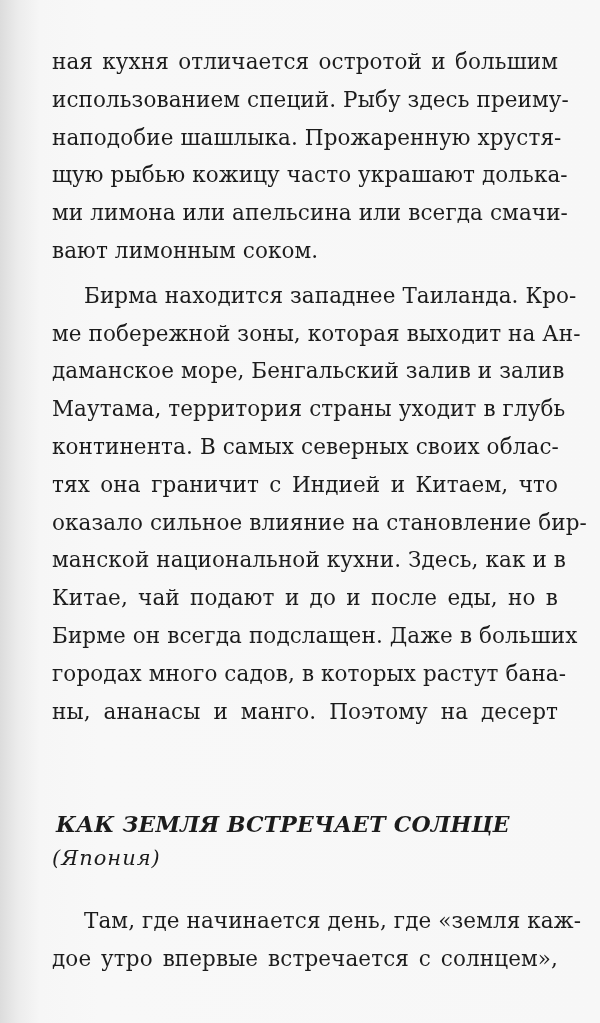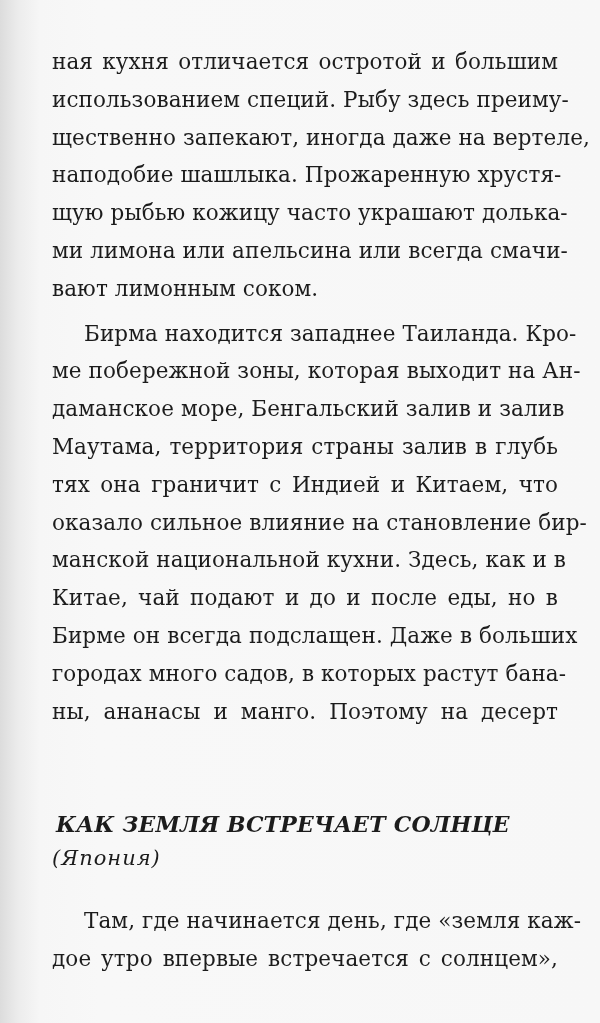--- a/index.html
+++ b/index.html
@@ -45,34 +45,34 @@
     .sec-gap { height: 27px; }
   </style>
 </head>
 <body>
 
 <div class="page">
 
   <div>
     <div class="line"><span class="it">ная кухня отличается остротой и большим</span></div>
     <div class="line"><span class="it">использованием специй.</span><span> Рыбу здесь преиму-</span></div>
-    <div class="line">щественно запекают, иногда даже на вертеле,</div>
     <div class="line">наподобие шашлыка. Прожаренную хрустя-</div>
     <div class="line">щую рыбью кожицу часто украшают долька-</div>
     <div class="line">ми лимона или апельсина или всегда смачи-</div>
     <div class="line last">вают лимонным соком.</div>
   </div>
 
   <div class="para-gap"></div>
 
   <div>
     <div class="line indent">Бирма находится западнее Таиланда. Кро-</div>
     <div class="line">ме побережной зоны, которая выходит на Ан-</div>
     <div class="line">даманское море, Бенгальский залив и залив</div>
-    <div class="line">Маутама, территория страны залив в глубь</div>
+    <div class="line">Маутама, территория страны уходит в глубь</div>
+    <div class="line">континента. В самых северных своих облас-</div>
     <div class="line">тях она граничит с Индией и Китаем, что</div>
     <div class="line">оказало сильное влияние на становление бир-</div>
     <div class="line">манской национальной кухни. Здесь, как и в</div>
     <div class="line">Китае, чай подают и до и после еды, но в</div>
     <div class="line">Бирме он всегда подслащен. Даже в больших</div>
     <div class="line">городах много садов, в которых растут бана-</div>
     <div class="line">ны, ананасы и манго. Поэтому на десерт</div>
   </div>
 
   <div class="heading">КАК ЗЕМЛЯ ВСТРЕЧАЕТ СОЛНЦЕ</div>

